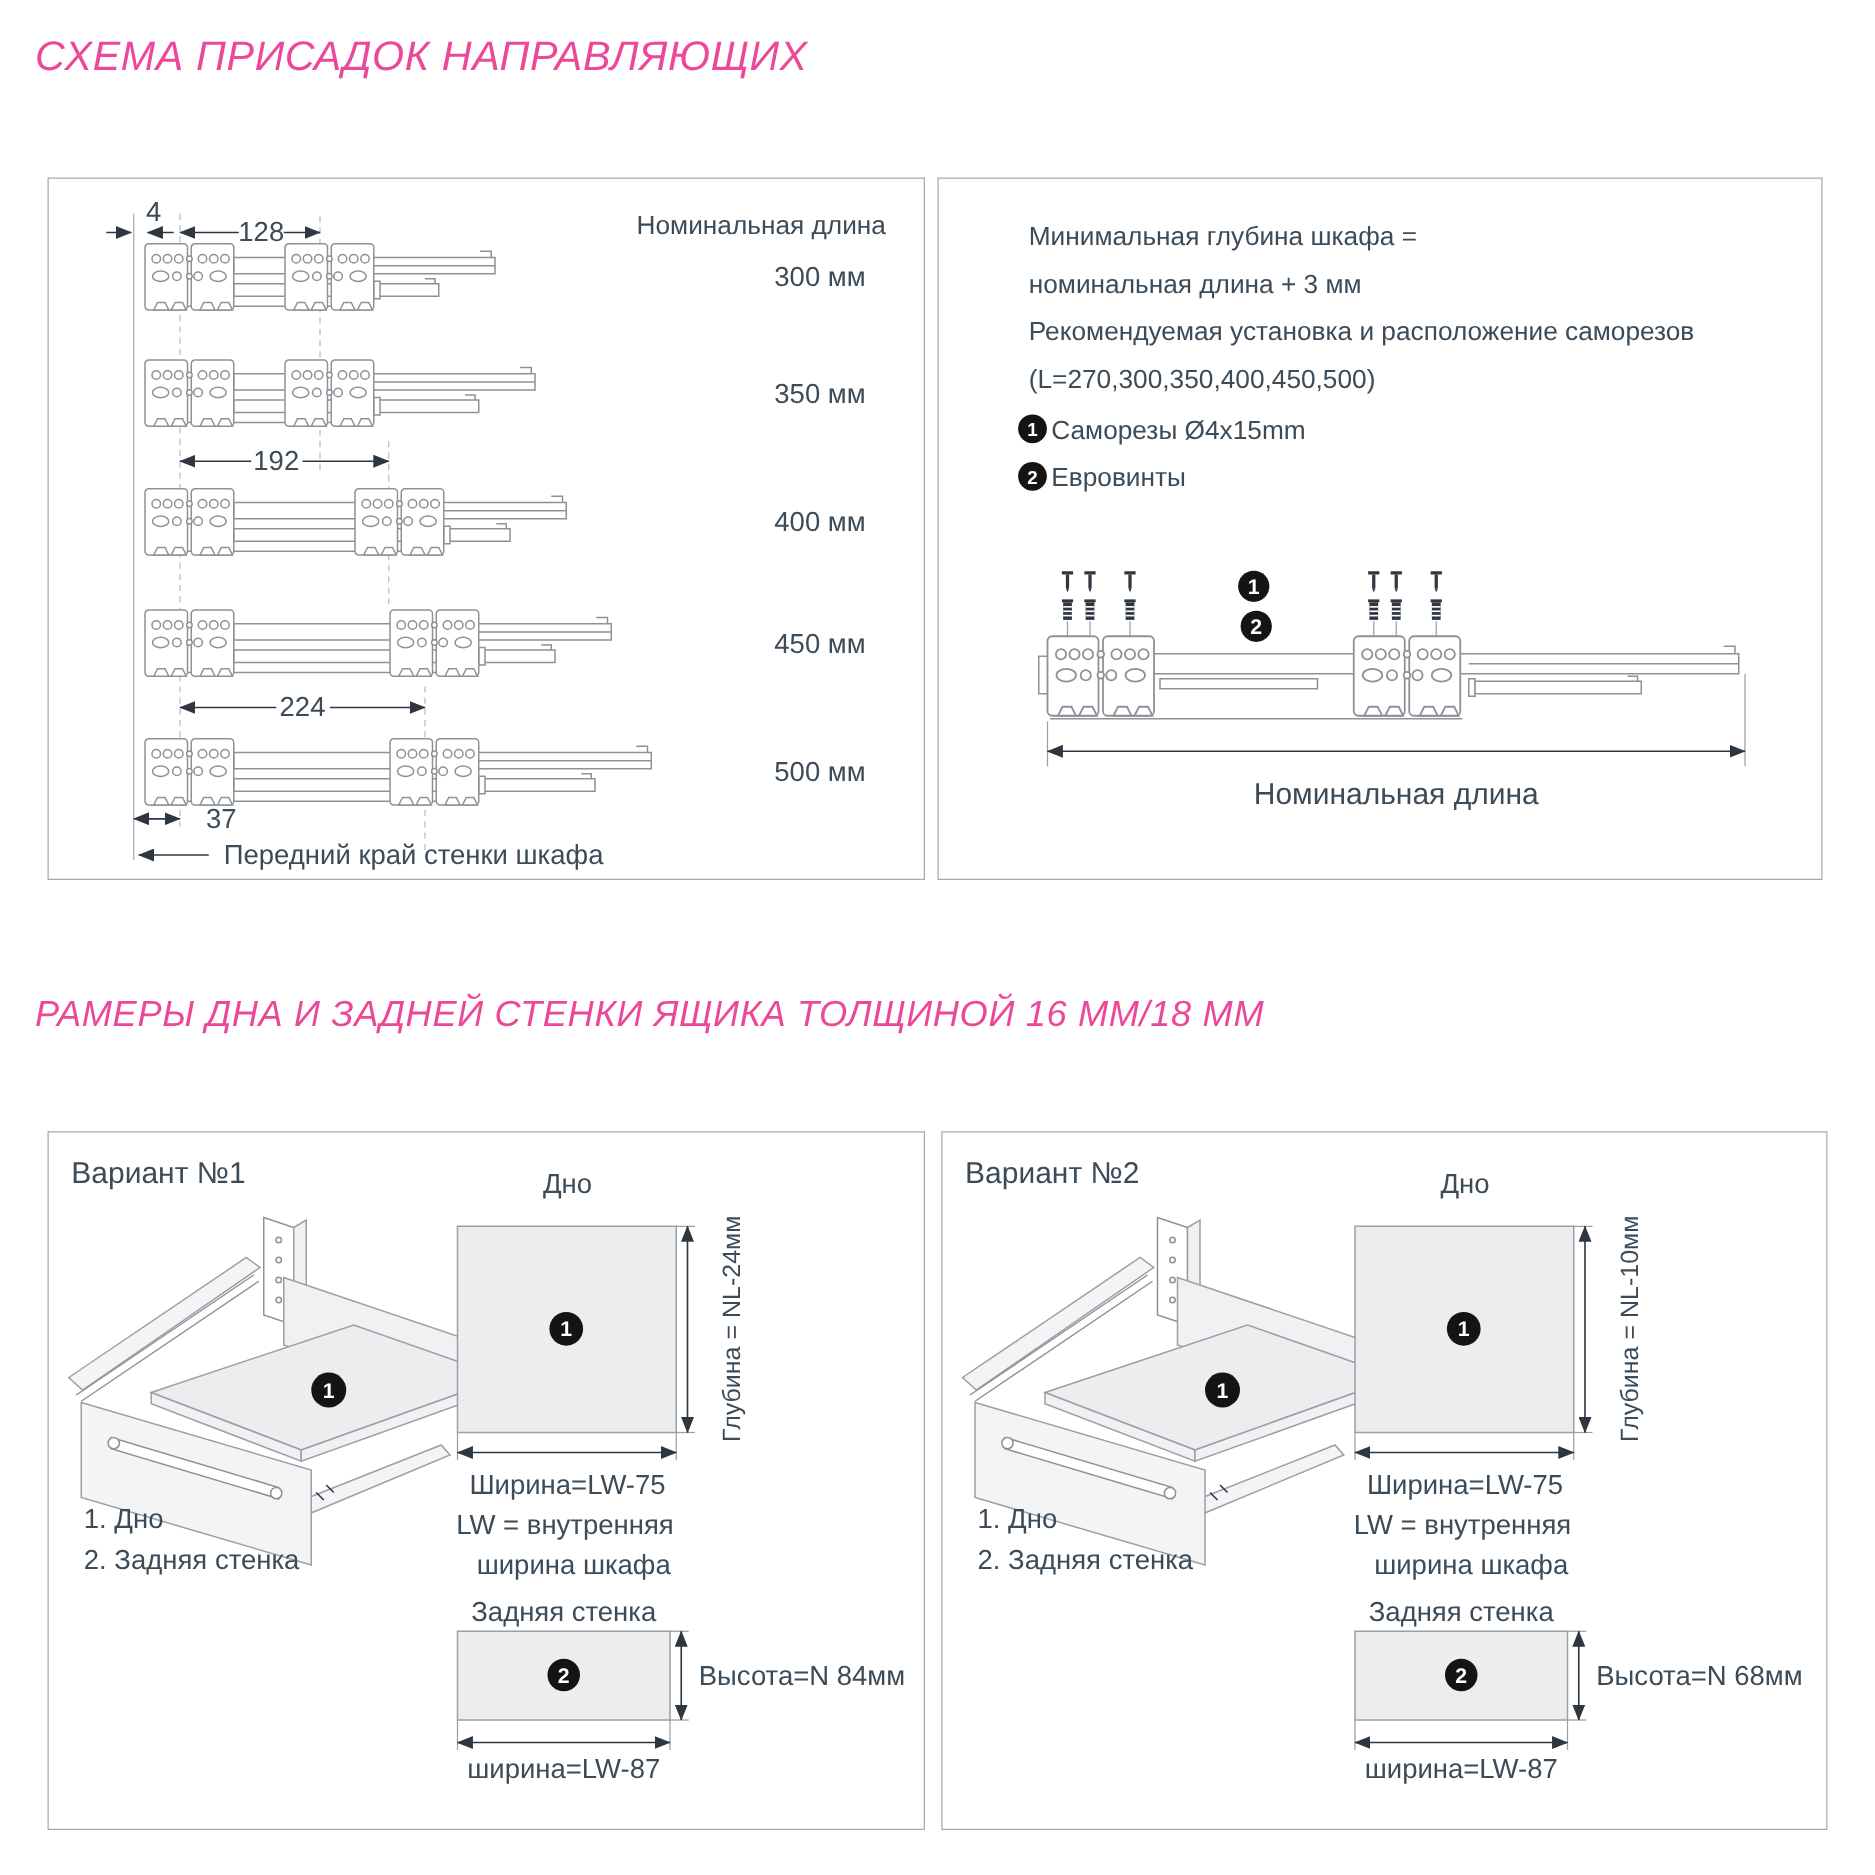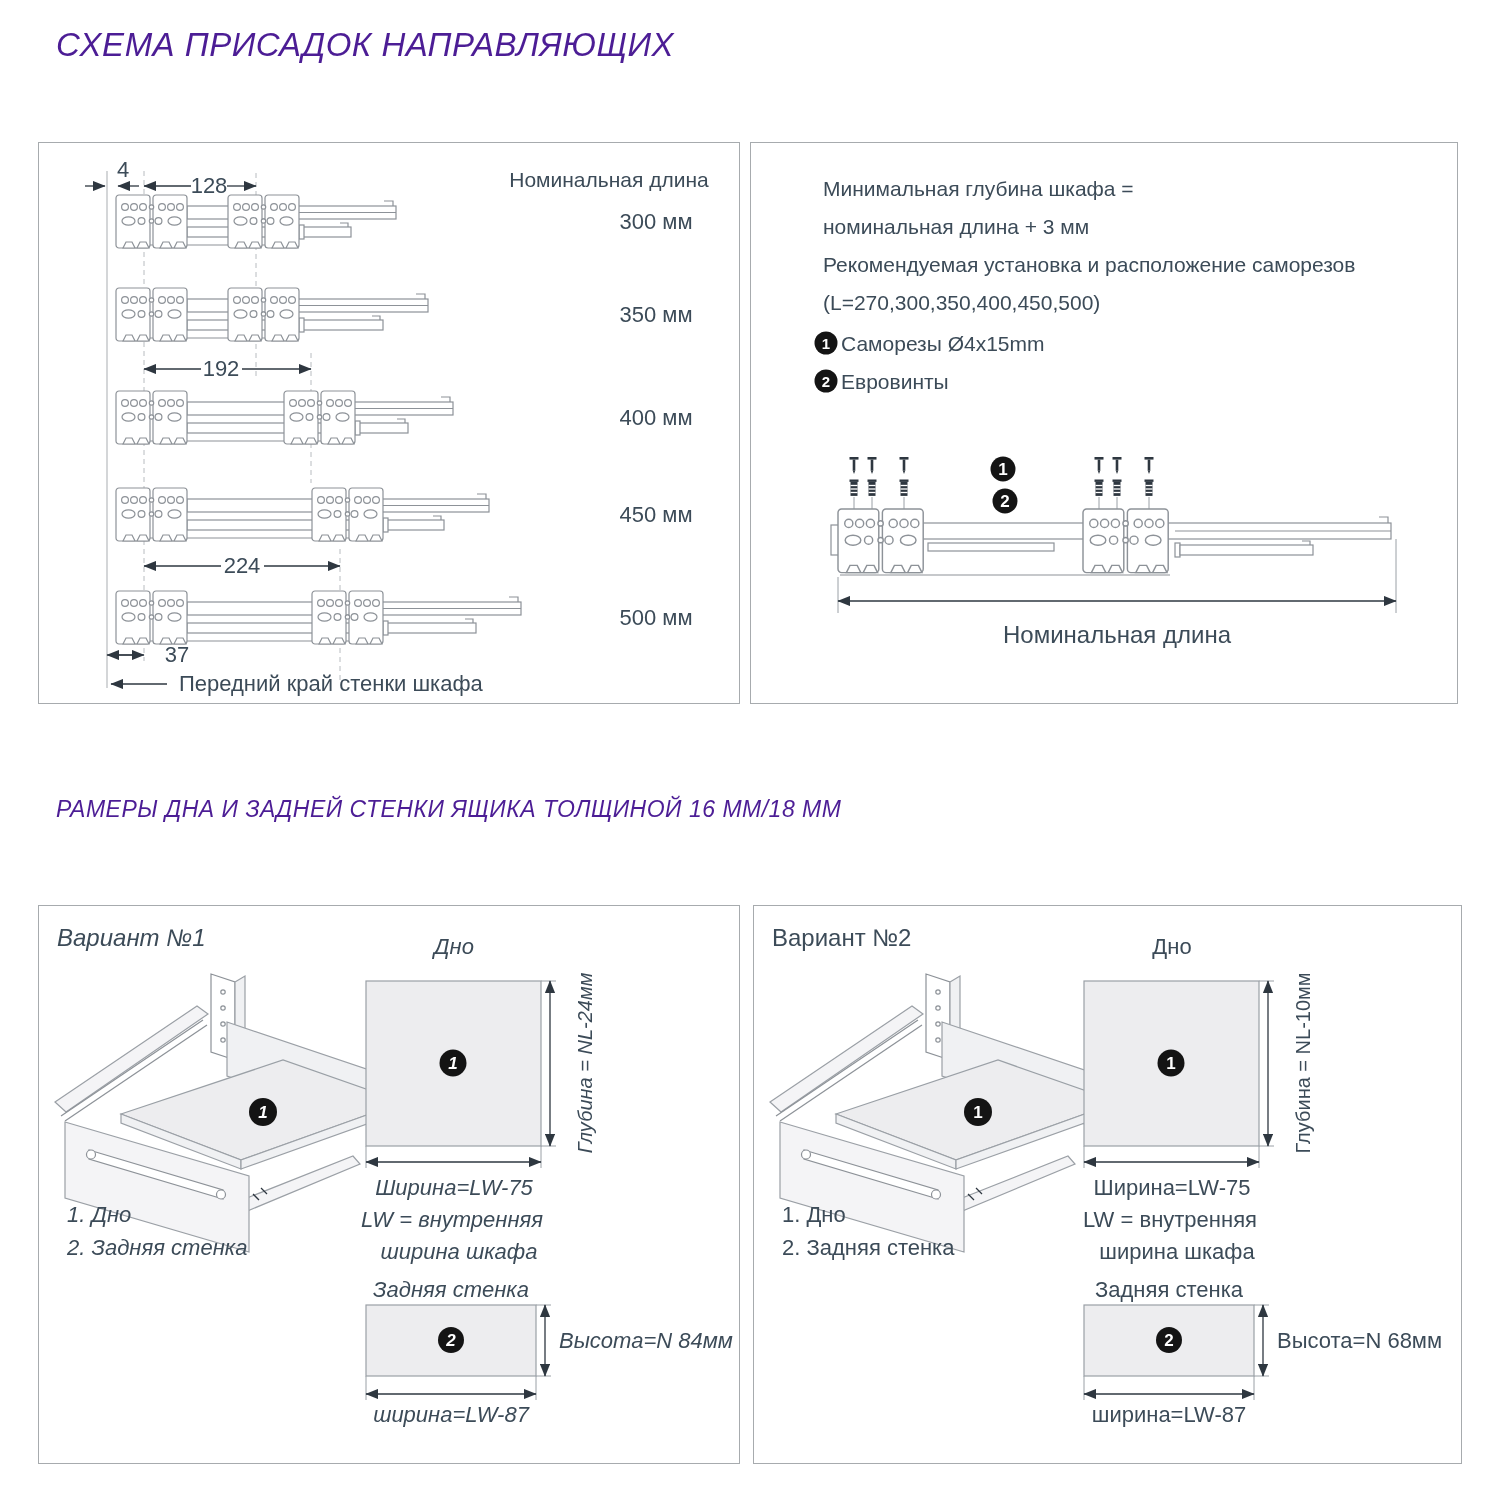--- a/index.html
+++ b/index.html
@@ -1,19 +1,19 @@
 <!DOCTYPE html>
 <html><head>
 <meta charset="utf-8">
 <style>
   html,body{margin:0;padding:0;background:#fff;}
   #page{position:relative;width:1500px;height:1500px;background:#fff;overflow:hidden;
         font-family:"Liberation Sans",sans-serif;color:#3c4b58;}
-  .sec-title{position:absolute;left:56px;font-style:italic;font-weight:400;
-             font-size:33px;letter-spacing:.5px;color:#4c1d95;white-space:nowrap;}
+  .sec-title{position:absolute;left:28px;font-style:italic;font-weight:400;
+             font-size:33px;letter-spacing:.5px;color:#ec4899;white-space:nowrap;}
   .panel{position:absolute;background:#fff;border:1px solid #a7abae;}
   .panel svg{position:absolute;left:0;top:0;}
   svg text{font-family:"Liberation Sans",sans-serif;fill:#3c4b58;}
   .t21{font-size:21px;} .t22{font-size:22px;} .t24{font-size:24px;} .t20{font-size:20px;}
   .mid{text-anchor:middle;}
   .ln{stroke:#8d9298;stroke-width:1.2;fill:none;}
   .lnf{stroke:#8d9298;stroke-width:1.2;fill:#fff;}
   .fillg{stroke:#9aa0a6;stroke-width:1.2;fill:#ededef;}
   .soft{stroke:#9ba0a6;stroke-width:1.2;fill:#f4f4f6;}
   .soft2{stroke:#9ba0a6;stroke-width:1.2;fill:#f0f1f3;}
@@ -271,23 +271,23 @@
 
       <g>
         <line x1="87" y1="434" x2="87" y2="470" class="ext"></line>
         <line x1="645" y1="396" x2="645" y2="470" class="ext"></line>
         <line x1="87" y1="458" x2="645" y2="458" class="dim" marker-start="url(#ahB)" marker-end="url(#ahB)"></line>
         <text x="366" y="500" class="t24 mid">Номинальная длина</text>
       </g>
     </svg>
   </div>
 
-  <div class="sec-title" style="top:796px;font-size:23px;">РАМЕРЫ ДНА И ЗАДНЕЙ СТЕНКИ ЯЩИКА ТОЛЩИНОЙ 16 ММ/18 ММ</div>
-
-  <div class="panel" style="left:38px;top:905px;width:700px;height:557px;font-style:italic;">
+  <div class="sec-title" style="top:796px;font-size:29px;">РАМЕРЫ ДНА И ЗАДНЕЙ СТЕНКИ ЯЩИКА ТОЛЩИНОЙ 16 ММ/18 ММ</div>
+
+  <div class="panel" style="left:38px;top:905px;width:700px;height:557px;">
     <svg viewBox="0 0 698 555" width="698" height="555">
       <defs>
         <marker id="ahC" viewBox="0 0 10 8" refX="9.5" refY="4" markerWidth="10" markerHeight="8" orient="auto-start-reverse">
           <path d="M0,0 L10,4 L0,8 z" fill="#2e3740"></path>
         </marker>
       </defs>
       <text x="18" y="40" class="t24">Вариант №1</text>
       <use href="#d3d" x="12" y="38"></use>
       <text x="28" y="316" class="t22">1. Дно</text>
       <text x="28" y="349" class="t22">2. Задняя стенка</text>

